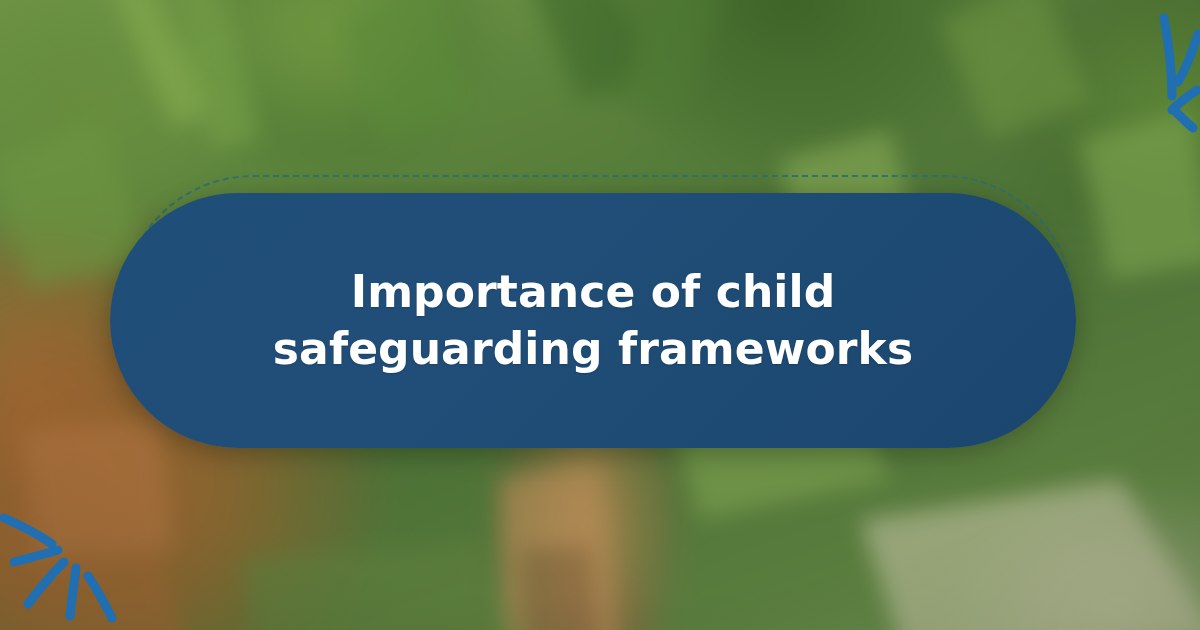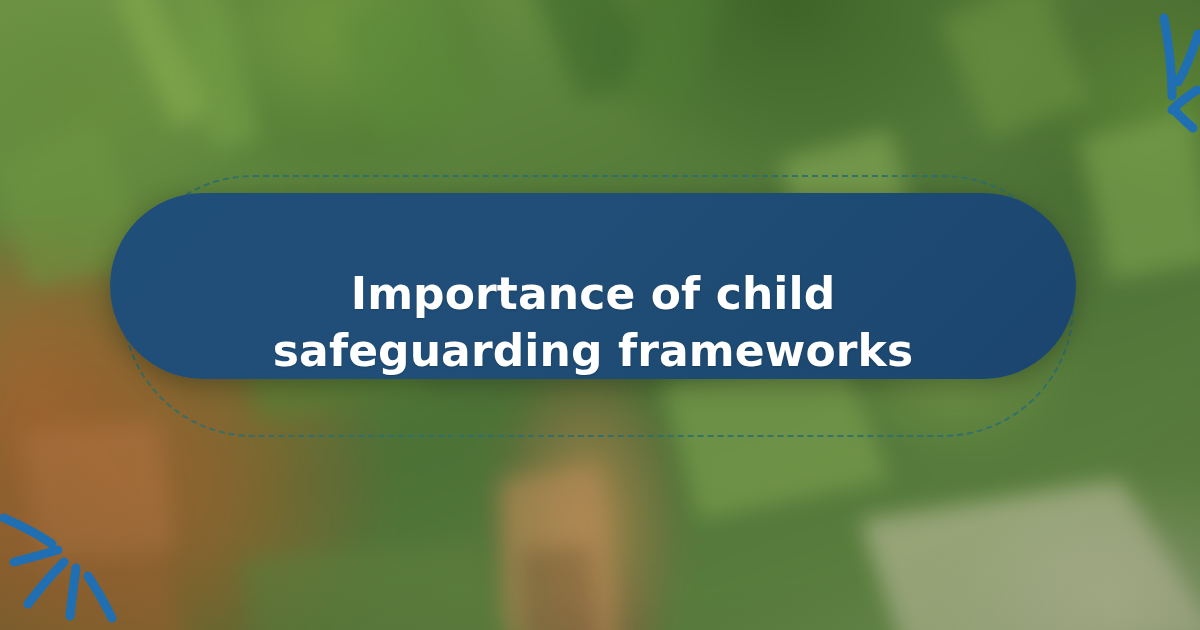--- a/index.html
+++ b/index.html
@@ -76,29 +76,29 @@
     border: 2px dashed #2e6f70;
     border-radius: 132px;
     opacity: 0.9;
     box-sizing: border-box;
   }
   .card {
     position: absolute;
     left: 0px;
     top: 18px;
     width: 966px;
-    height: 186px;
+    height: 255px;
     border-radius: 128px;
     background: linear-gradient(135deg, #1f4e79 0%, #204e78 40%, #1d4a72 70%, #1b4570 100%);
     box-shadow: 0 6px 26px rgba(0, 0, 0, 0.28);
     display: flex;
-    align-items: flex-end;
+    align-items: center;
     justify-content: center;
     box-sizing: border-box;
-    padding: 0 90px;
+    padding: 8px 90px;
   }
   .card-title {
     color: #ffffff;
     font-size: 44px;
     line-height: 1.28;
     font-weight: 600;
     text-align: center;
     letter-spacing: 0.1px;
     font-family: "DejaVu Sans", sans-serif;
     text-shadow: 0 1px 2px rgba(0,0,0,0.18);

